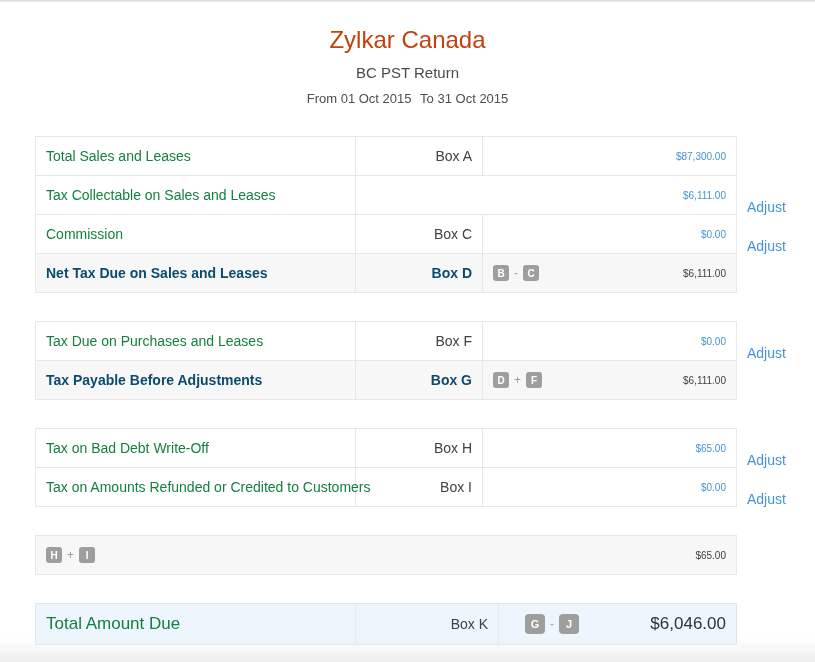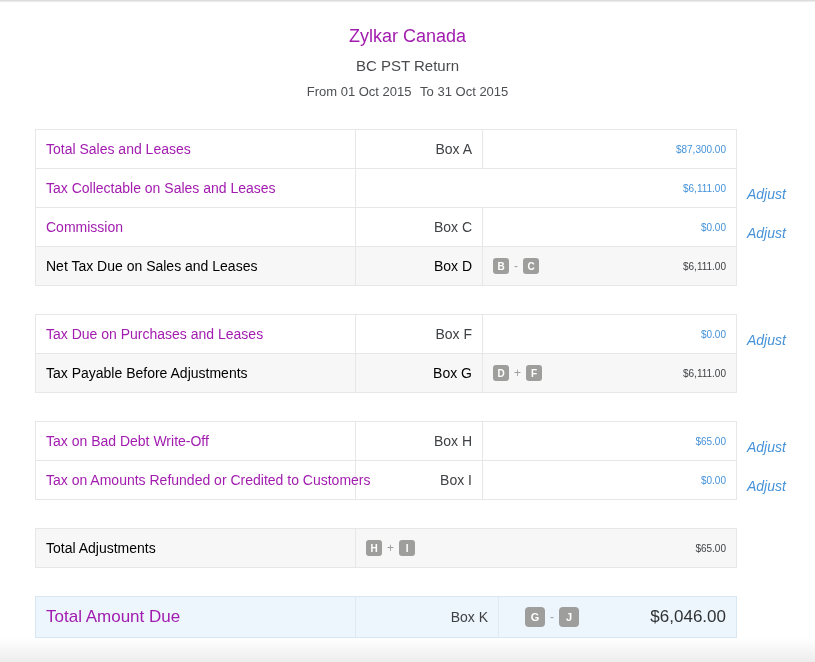--- a/index.html
+++ b/index.html
@@ -12,75 +12,75 @@
   }
   .top-edge {
     position: absolute; top: 0; left: 0; right: 0; height: 2px;
     background: linear-gradient(#d6d6d6, #f2f2f2);
   }
   .bottom-fade {
     position: absolute; bottom: 0; left: 0; right: 0; height: 24px;
     background: linear-gradient(rgba(255,255,255,0), #ededed);
   }
   .report-header { text-align: center; padding-top: 26px; }
-  .company-name { font-size: 18px; color: #a21caf; }
+  .company-name { font-size: 24px; color: #c2410c; }
   .report-name  { font-size: 15px; color: #494b4e; margin-top: 10px; }
   .report-period { font-size: 13px; color: #4d4f52; margin-top: 10px; }
   .report-period .to-group { margin-left: 5px; }
 
   .tables-wrap { margin: 30px 0 0 35px; width: 700px; }
   .tax-table {
     width: 700px;
     border: 1px solid #e7e7e7;
     margin-bottom: 28px;
     box-sizing: content-box;
   }
   .tax-table.total-table { border-color: #d9e7f2; margin-bottom: 0; }
 
   .trow { display: flex; align-items: stretch; height: 38px; position: relative; background: #fff; }
   .trow + .trow { border-top: 1px solid #e7e7e7; }
   .cell { display: flex; align-items: center; box-sizing: border-box; }
   .label-cell {
     width: 320px; padding-left: 10px;
     border-right: 1px solid #e7e7e7;
     white-space: nowrap; overflow: visible;
-    font-size: 14px; color: #a21caf;
+    font-size: 14px; color: #15803d;
   }
   .box-cell {
     width: 127px; padding-right: 10px;
     border-right: 1px solid #e7e7e7;
     justify-content: flex-end;
     font-size: 14px; color: #3f4144;
   }
   .value-cell { flex: 1; padding: 0 10px; }
   .formula { display: flex; align-items: center; }
   .badge {
     width: 16px; height: 16px; border-radius: 3px;
     background: #9e9e9c; color: #ffffff;
     font-size: 10px; font-weight: bold;
     display: flex; align-items: center; justify-content: center;
   }
   .op { color: #9e9e9c; font-size: 12px; margin: 0 5px; }
   .amount { margin-left: auto; font-size: 10px; color: #3f4144; }
   .amount.link { color: #4592d8; cursor: pointer; }
 
   .trow.summary { background: #f7f7f7; }
-  .trow.summary .label-cell, .trow.summary .box-cell { font-weight: normal; color: #000000; }
+  .trow.summary .label-cell, .trow.summary .box-cell { font-weight: bold; color: #0c4a6e; }
 
   .trow.total { background: #edf6fc; height: 40px; gap: 16px; }
   .trow.total .label-cell { font-size: 17px; border-right-color: #dfeaf2; }
   .trow.total .box-cell { font-size: 14px; border-right-color: #dfeaf2; }
   .trow.total .badge { width: 20px; height: 20px; border-radius: 4px; font-size: 11px; }
   .trow.total .amount { font-size: 17px; color: #303234; }
 
   .adjust {
-    position: absolute; left: 711px; top: 6px; height: 100%;
+    position: absolute; left: 711px; top: 12px; height: 100%;
     display: flex; align-items: center;
     font-size: 14px; color: #4592d8;
-    text-decoration: none; cursor: pointer; white-space: nowrap; font-style: italic;
+    text-decoration: none; cursor: pointer; white-space: nowrap;
   }
 </style>
 </head>
 <body>
 
 <div class="top-edge"></div>
 
 <div class="report-header">
   <div class="company-name">Zylkar Canada</div>
   <div class="report-name">BC PST Return</div>
@@ -164,21 +164,20 @@
         <div class="cell label-cell">Tax on Amounts Refunded or Credited to Customers</div>
         <div class="cell box-cell">Box I</div>
         <div class="cell value-cell">
           <span class="amount link">$0.00</span>
         </div>
         <a class="adjust">Adjust</a>
       </div>
     </div>
     <div class="tax-table">
       <div class="trow summary">
-        <div class="cell label-cell">Total Adjustments</div>
         <div class="cell value-cell">
           <span class="formula">
             <span class="badge">H</span>
             <span class="op">+</span>
             <span class="badge">I</span>
           </span>
           <span class="amount">$65.00</span>
         </div>
       </div>
     </div>

